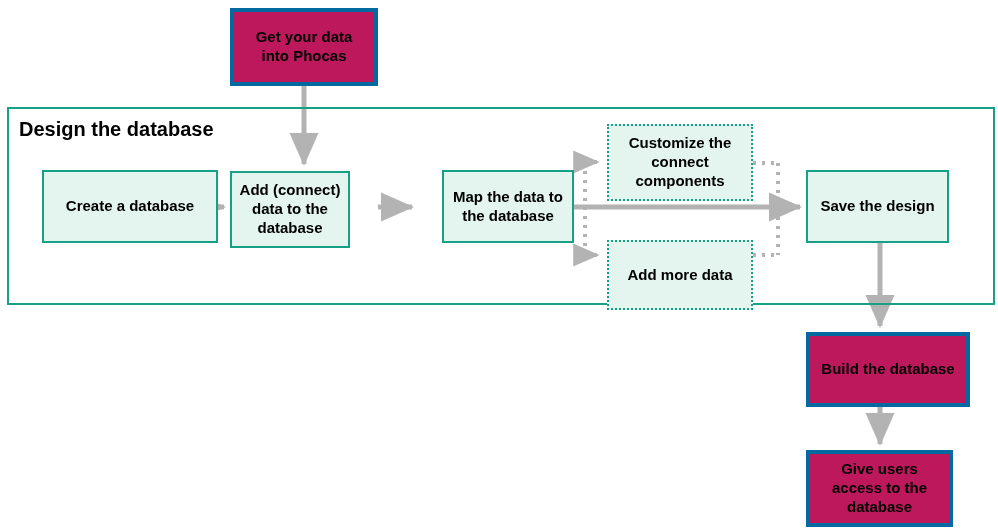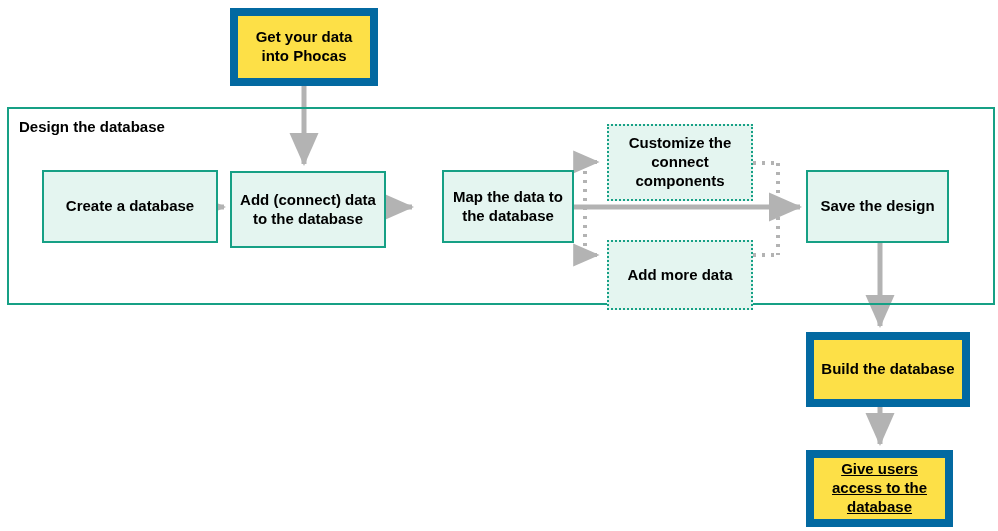--- a/index.html
+++ b/index.html
@@ -26,38 +26,38 @@
     font-size: 15px;
     line-height: 1.25;
     color: #000000;
     padding: 2px 6px;
   }
   .node-teal {
     border: 2px solid #16a085;
     background: #e4f5f0;
   }
   .node-purple {
-    border: 8px solid #0369a1;
-    background: #fde047;
+    border: 4px solid #0369a1;
+    background: #be185d;
   }
   .node-dotted {
     border: 2px dotted #16a085;
     background: #e4f5f0;
   }
   .group-box {
     position: absolute;
     box-sizing: border-box;
     border: 2px solid #16a085;
     background: transparent;
   }
   .group-label {
     position: absolute;
     font-family: "Liberation Sans", sans-serif;
     font-weight: bold;
-    font-size: 15px;
+    font-size: 20px;
     color: #000000;
     white-space: nowrap;
   }
   #edges {
     position: absolute;
     left: 0;
     top: 0;
     width: 998px;
     height: 531px;
     pointer-events: none;
@@ -99,27 +99,27 @@
     <path d="M880,407 L880,444" stroke="#b3b3b3" stroke-width="5" fill="none" marker-end="url(#arrow-solid)"></path>
   </svg>
 
   <div class="group-box" style="left:7px; top:107px; width:988px; height:198px;"></div>
   <div class="group-label" style="left:19px; top:118px;">Design the database</div>
 
   <div class="node node-purple" style="left:230px; top:8px; width:148px; height:78px;">Get your data into Phocas</div>
 
   <div class="node node-teal" style="left:42px; top:170px; width:176px; height:73px;">Create a database</div>
 
-  <div class="node node-teal" style="left:230px; top:171px; width:156px; height:77px;">Add (connect) data to the database</div>
+  <div class="node node-teal" style="left:230px; top:171px; width:120px; height:77px;">Add (connect) data to the database</div>
 
   <div class="node node-teal" style="left:442px; top:170px; width:132px; height:73px;">Map the data to the database</div>
 
   <div class="node node-dotted" style="left:607px; top:124px; width:146px; height:77px;">Customize the connect components</div>
 
   <div class="node node-dotted" style="left:607px; top:240px; width:146px; height:70px;">Add more data</div>
 
   <div class="node node-teal" style="left:806px; top:170px; width:143px; height:73px;">Save the design</div>
 
   <div class="node node-purple" style="left:806px; top:332px; width:164px; height:75px;">Build the database</div>
 
-  <div class="node node-purple" style="left:806px; top:450px; width:147px; height:77px;text-decoration:underline;">Give users access to the database</div>
+  <div class="node node-purple" style="left:806px; top:450px; width:147px; height:77px;">Give users access to the database</div>
 
 </div>
 
 </body></html>

